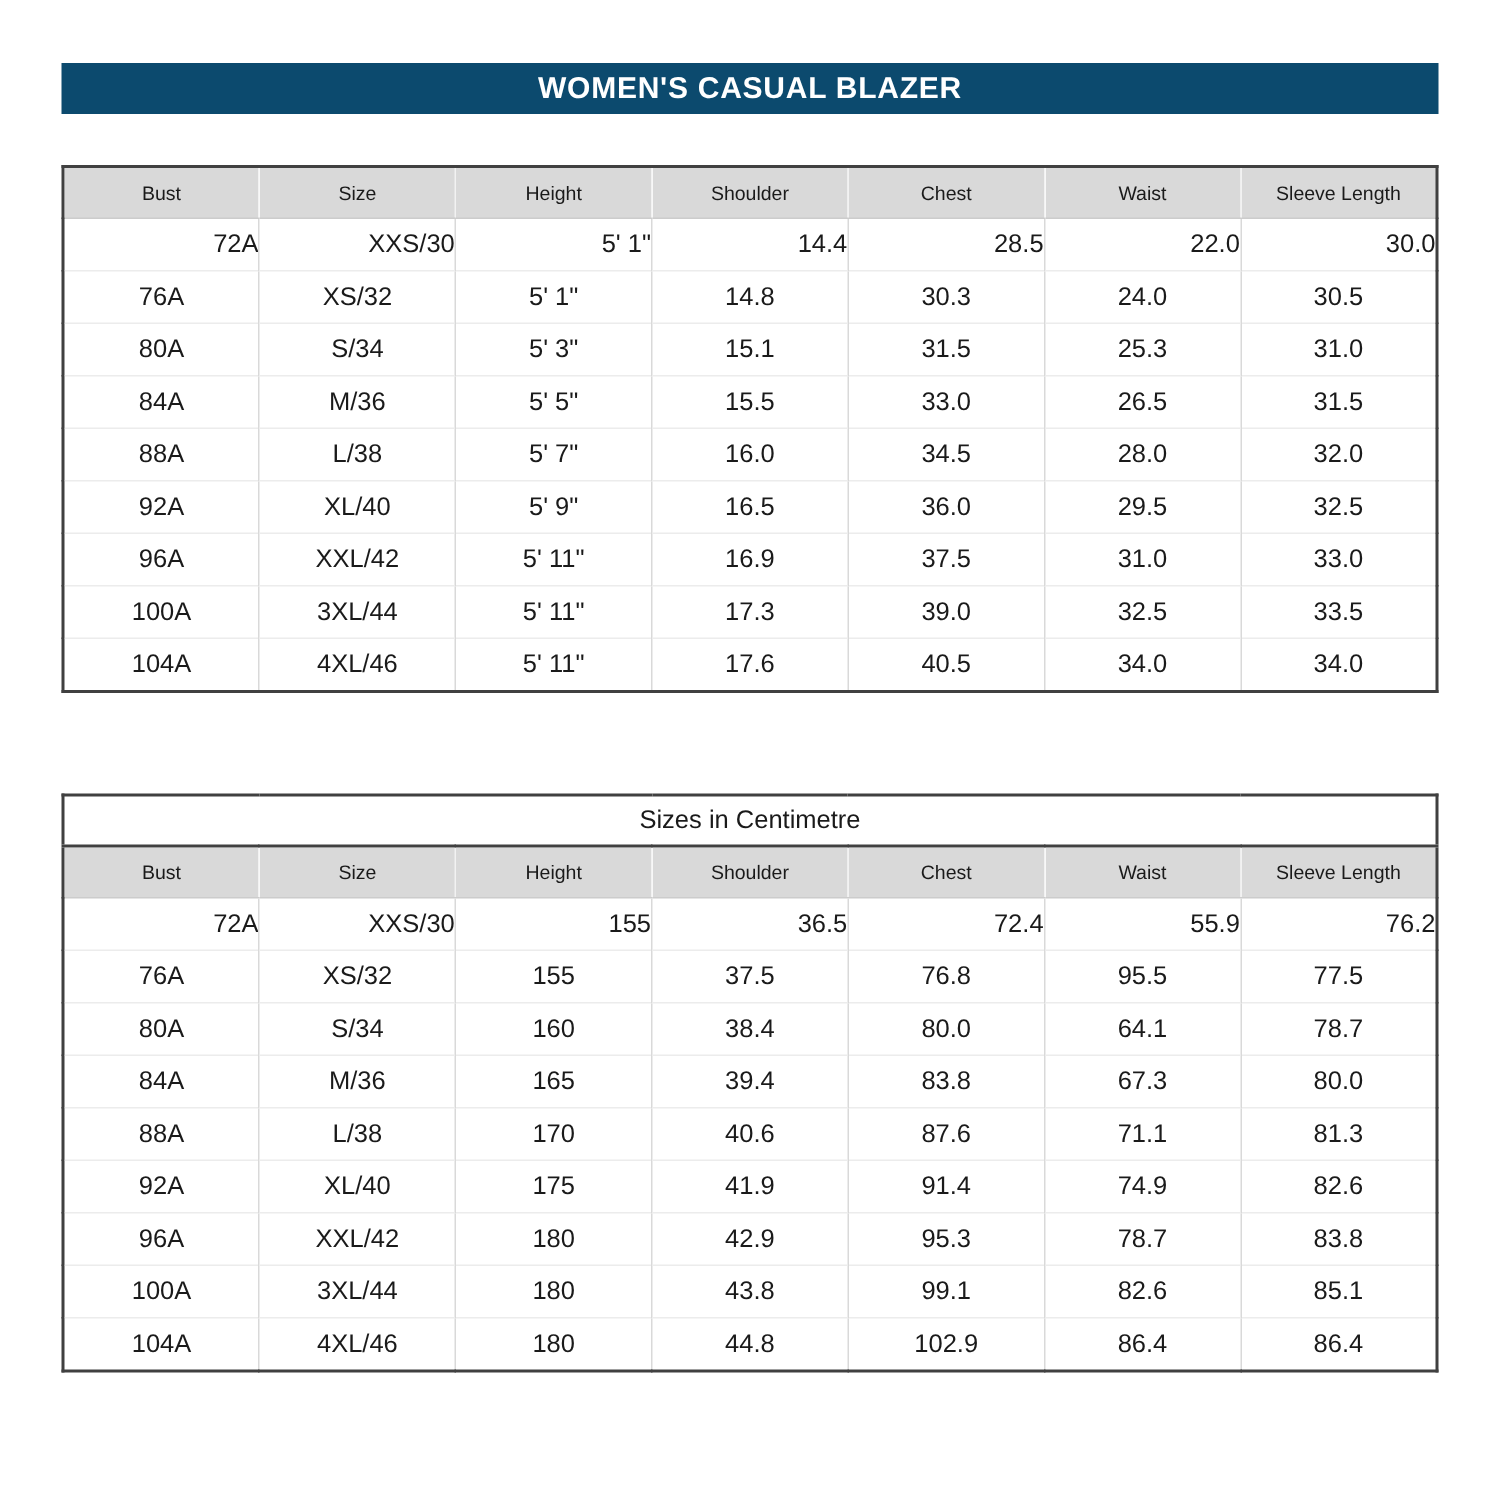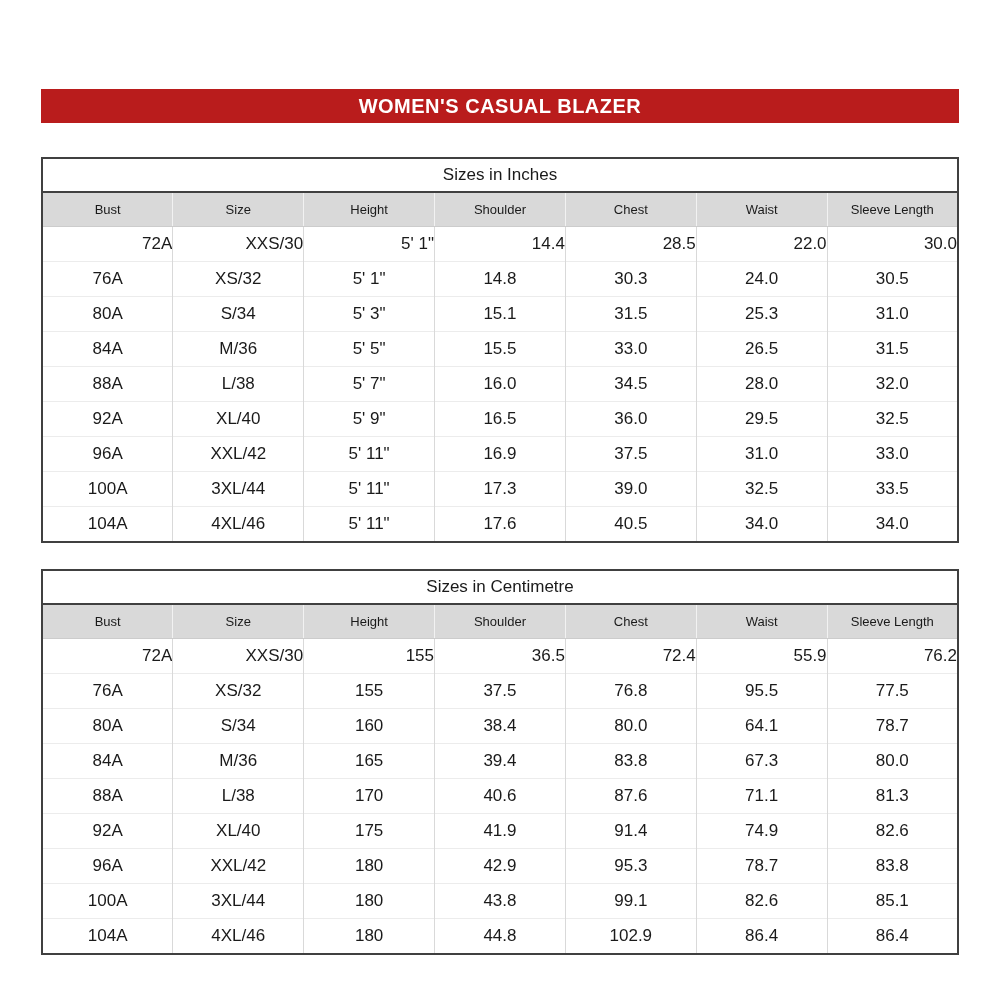--- a/index.html
+++ b/index.html
@@ -14,39 +14,38 @@
     color: #1a1a1a;
     overflow: hidden;
   }
   .sheet {
     width: 918px;
     margin: 0 auto;
     padding-top: 42px;
   }
   .banner {
     height: 34px;
-    background: #b91c1c;
+    background: #0c4a6e;
     color: #ffffff;
     font-size: 20px;
     font-weight: bold;
     letter-spacing: 0.5px;
     display: flex;
     align-items: center;
     justify-content: center;
-    margin-top: 47px;
   }
   table.size-table {
     width: 918px;
     border-collapse: collapse;
     table-layout: fixed;
     border: 2px solid #404040;
     font-size: 17px;
   }
   table.size-table.first { margin-top: 34px; }
-  table.size-table.second { margin-top: 26px; padding-left: 24px; }
+  table.size-table.second { margin-top: 67px; padding-left: 24px; }
   td, th {
     text-align: center;
     vertical-align: middle;
     font-weight: normal;
     padding: 0;
     white-space: nowrap;
     overflow: hidden;
   }
   tr.table-title-row td {
     height: 32px;
@@ -76,23 +75,20 @@
 <body>
 
 <div class="sheet">
 
   <div class="banner">
     <span>WOMEN'S CASUAL BLAZER</span>
   </div>
 
   <table class="size-table first">
     <thead>
-      <tr class="table-title-row">
-        <td colspan="7">Sizes in Inches</td>
-      </tr>
       <tr class="column-header-row">
           <th>Bust</th>
           <th>Size</th>
           <th>Height</th>
           <th>Shoulder</th>
           <th>Chest</th>
           <th>Waist</th>
           <th>Sleeve Length</th>
         </tr>
     </thead>

